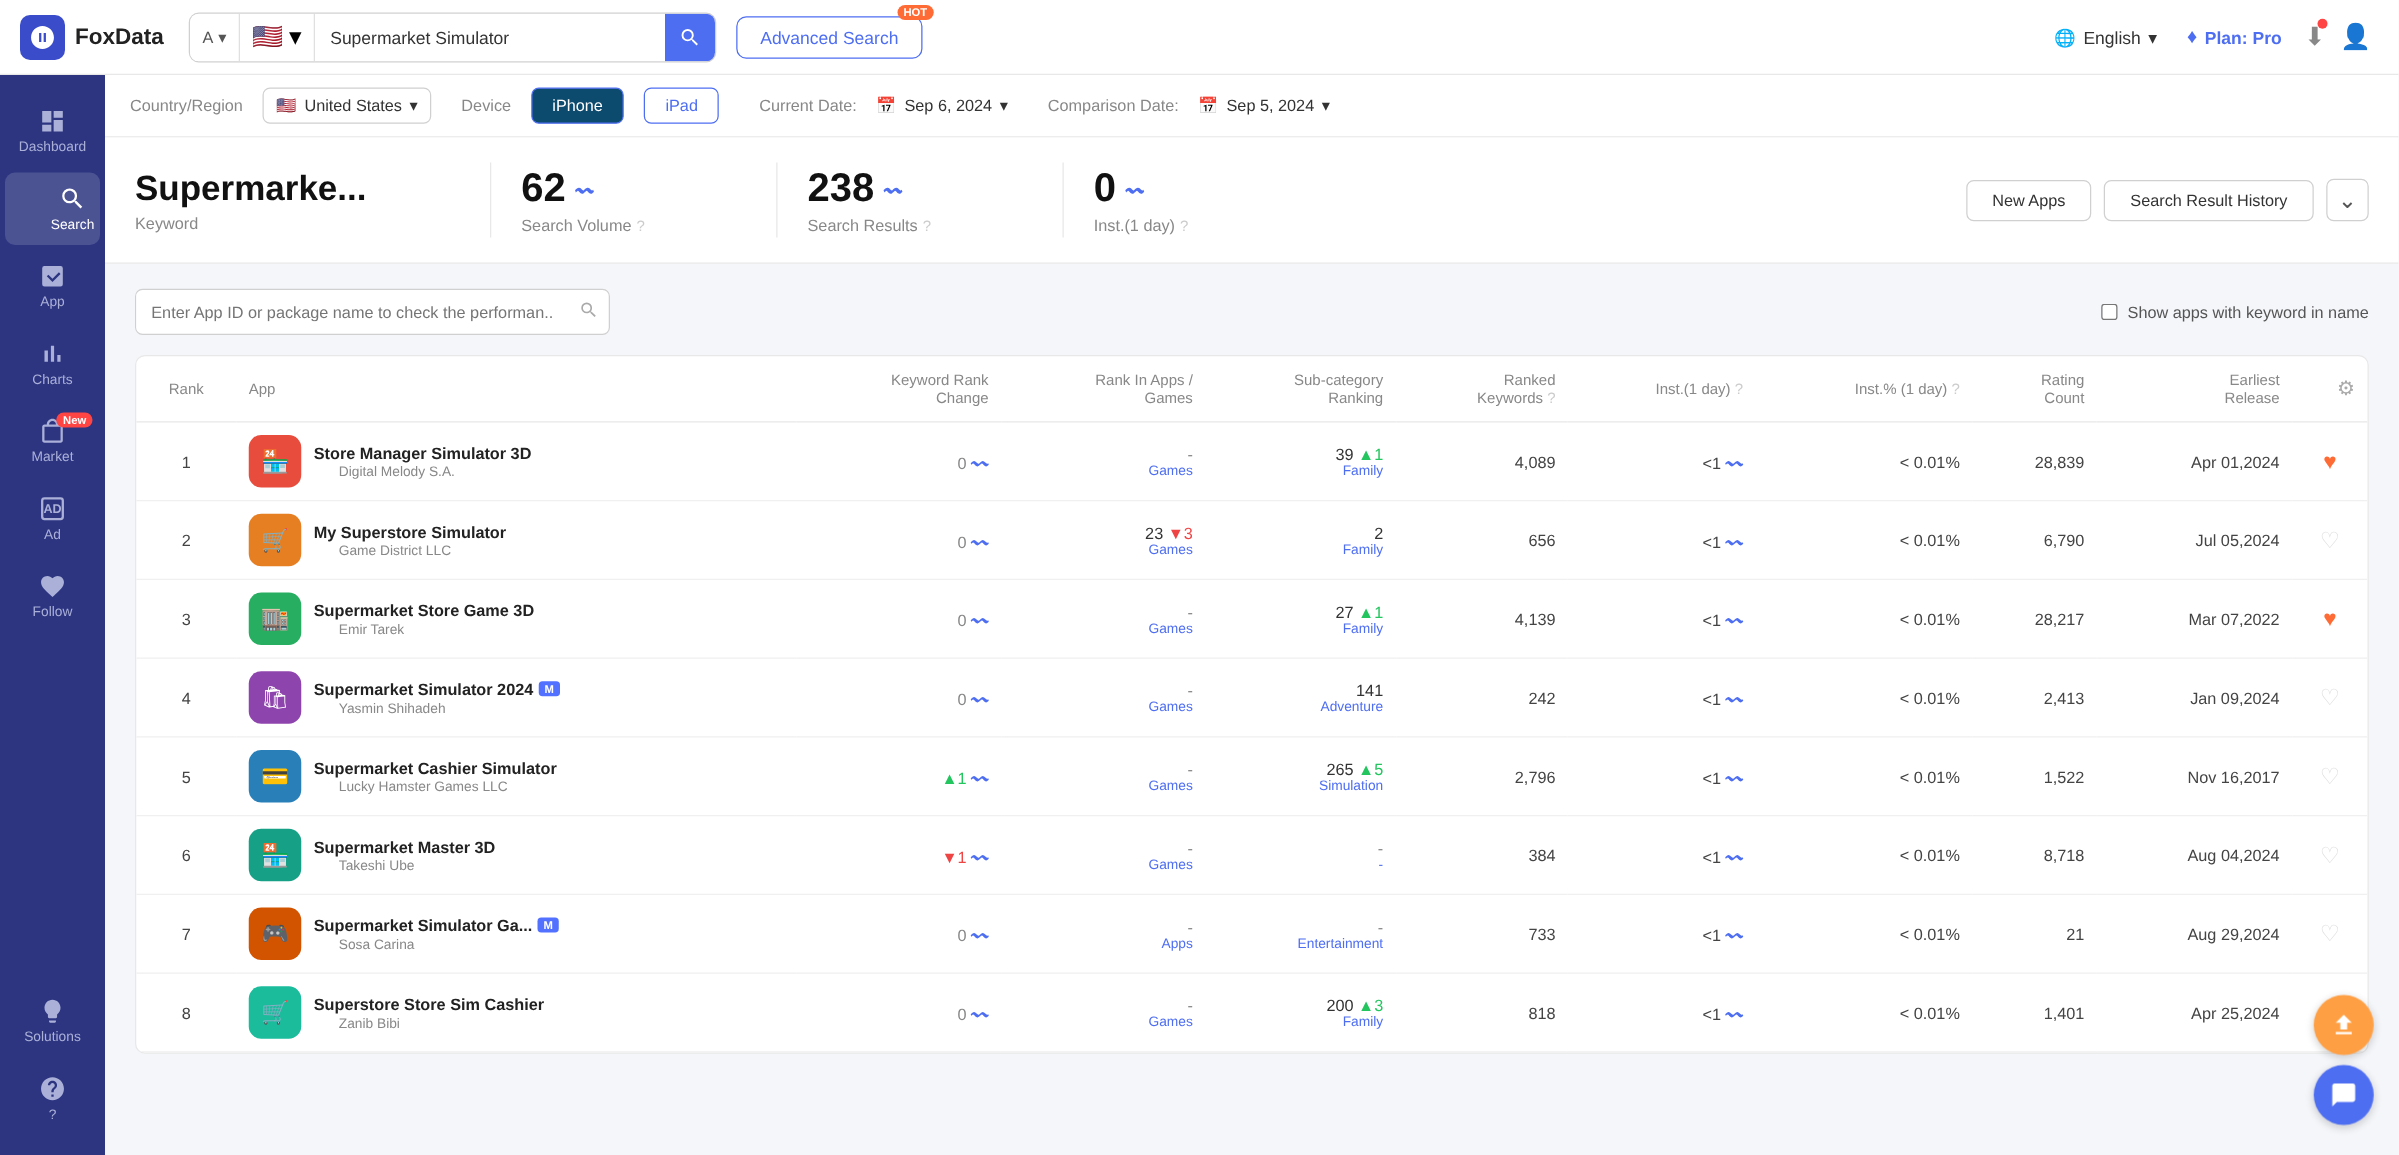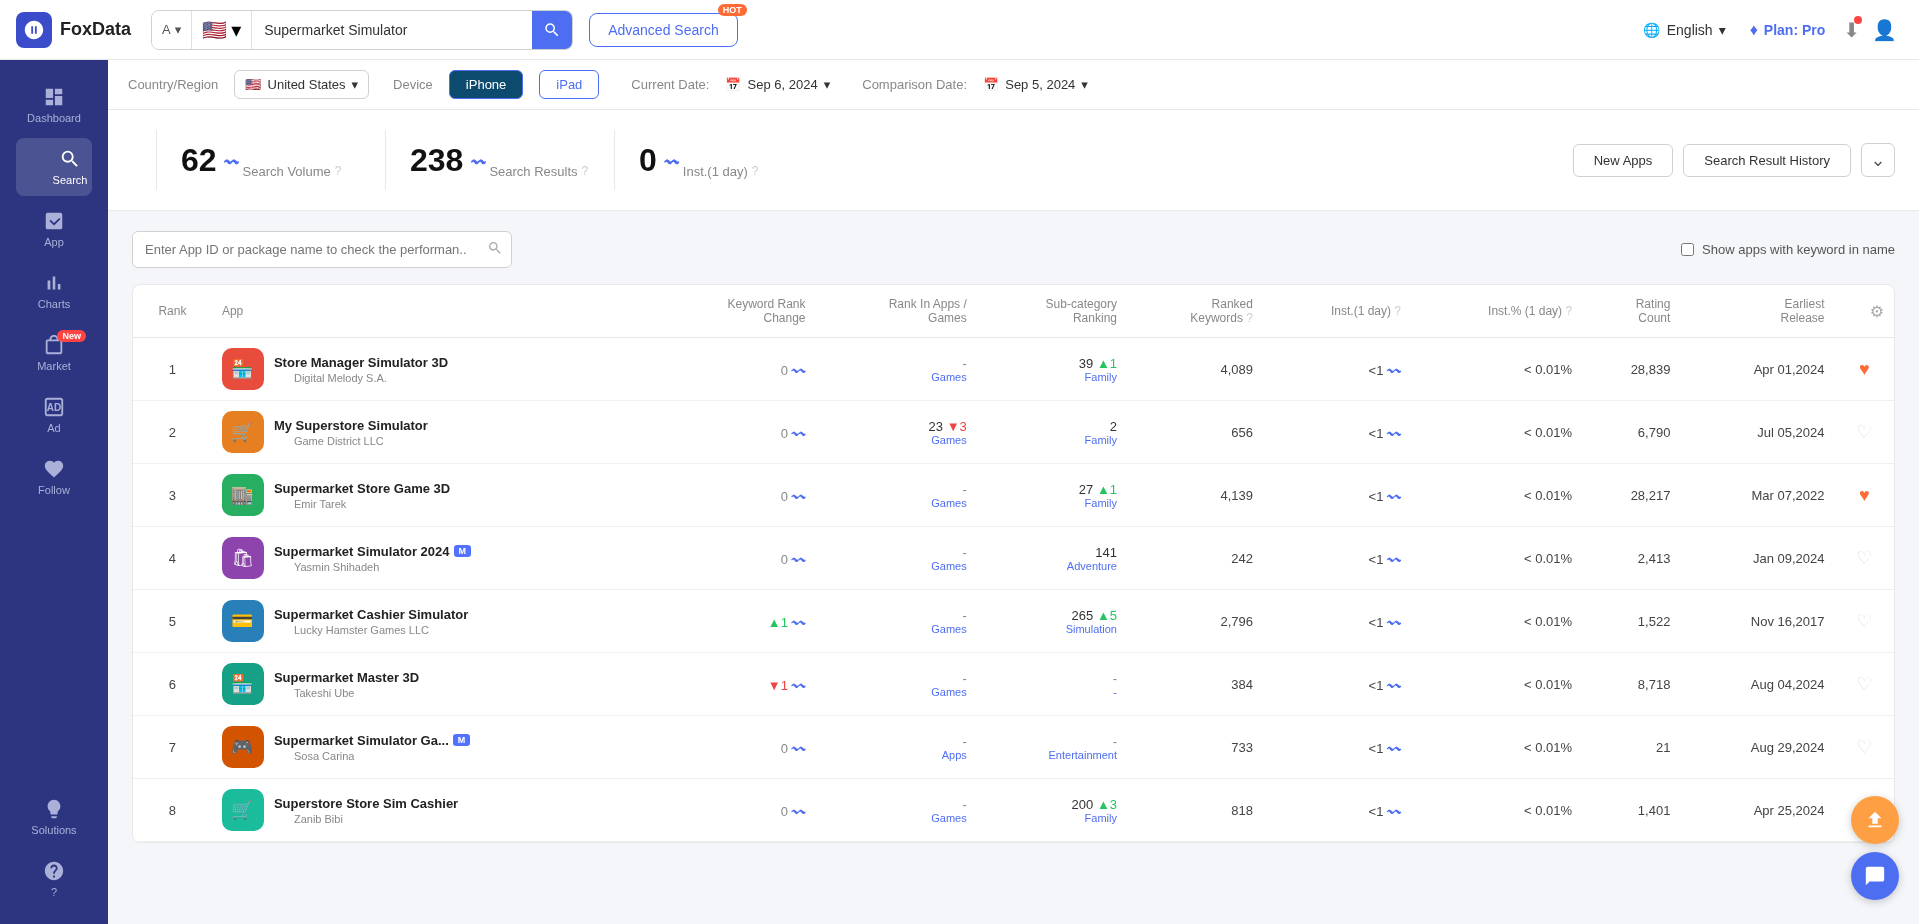--- a/index.html
+++ b/index.html
@@ -36,21 +36,21 @@
     .plan-btn { display: flex; align-items: center; gap: 6px; padding: 6px 12px; border: none; background: #fff; cursor: pointer; font-size: 14px; color: #4e6ef2; font-weight: 600; }
     .plan-icon { color: #4e6ef2; font-size: 16px; }
     .nav-icon-btn { background: none; border: none; cursor: pointer; padding: 6px; color: #888; font-size: 20px; position: relative; }
     .nav-dot { width: 8px; height: 8px; background: #ff4444; border-radius: 50%; position: absolute; top: 4px; right: 4px; }
 
     
     .layout { display: flex; min-height: calc(100vh - 60px); }
 
     
     .sidebar {
-      width: 108px; background: #2d3580; display: flex; flex-direction: column;
+      width: 84px; background: #2d3580; display: flex; flex-direction: column;
       align-items: center; padding: 16px 0; gap: 4px; flex-shrink: 0;
     }
     .sidebar-item {
       display: flex; flex-direction: column; align-items: center; gap: 4px;
       padding: 10px 8px; border-radius: 8px; cursor: pointer; width: 76px;
       color: #aab0d8; font-size: 11px; text-align: center;
     }
     .sidebar-item.active { background: rgba(255,255,255,0.15); color: #fff; padding-left: 40px; }
     .sidebar-item svg { width: 22px; height: 22px; fill: currentColor; }
     .sidebar-badge { background: #ff4444; color: #fff; font-size: 9px; font-weight: 700; padding: 1px 5px; border-radius: 8px; }
@@ -79,21 +79,21 @@
     .date-label { color: #888; font-size: 13px; }
 
     
     .keyword-stats {
       background: #fff; padding: 20px 24px; border-bottom: 1px solid #e8e8e8;
       display: flex; align-items: center; gap: 0;
     }
     .keyword-title { font-size: 28px; font-weight: 800; color: #111; min-width: 260px; }
     .keyword-label { font-size: 13px; color: #888; margin-top: 4px; }
     .stat-divider { width: 1px; background: #e8e8e8; height: 60px; margin: 0 24px; }
-    .stat-block { display: flex; align-items: flex-end; gap: 4px; min-width: 180px; }
+    .stat-block { display: flex; flex-direction: column; align-items: flex-start; gap: 4px; min-width: 180px; }
     .stat-value { font-size: 32px; font-weight: 700; color: #111; display: flex; align-items: center; gap: 8px; }
     .stat-trend { color: #4e6ef2; font-size: 14px; }
     .stat-lbl { font-size: 13px; color: #888; display: flex; align-items: center; gap: 4px; }
     .stat-actions { margin-left: auto; display: flex; gap: 10px; align-items: center; }
     .btn-outline { padding: 8px 20px; border: 1.5px solid #d0d0d0; border-radius: 6px; background: #fff; cursor: pointer; font-size: 13px; color: #333; }
     .expand-btn { width: 34px; height: 34px; border: 1.5px solid #d0d0d0; border-radius: 6px; background: #fff; cursor: pointer; display: flex; align-items: center; justify-content: center; font-size: 18px; color: #555; }
 
     
     .content { padding: 20px 24px; }
     .search-filter-row { display: flex; align-items: center; gap: 12px; margin-bottom: 16px; }
@@ -274,20 +274,24 @@
       </div>
       <span class="date-label" style="margin-left:16px;">Comparison Date:</span>
       <div class="date-select">
         <span>📅</span>
         <span>Sep 5, 2024</span>
         <span>▾</span>
       </div>
     </div>
 
     <div class="keyword-stats">
+      <div>
+        <div class="keyword-title">Supermarke...</div>
+        <div class="keyword-label">Keyword</div>
+      </div>
       <div class="stat-divider"></div>
       <div class="stat-block">
         <div class="stat-value">
           <span>62</span>
           <span class="stat-trend chart-icon">〰</span>
         </div>
         <div class="stat-lbl">
           <span>Search Volume</span>
           <span class="info-icon">?</span>
         </div>

